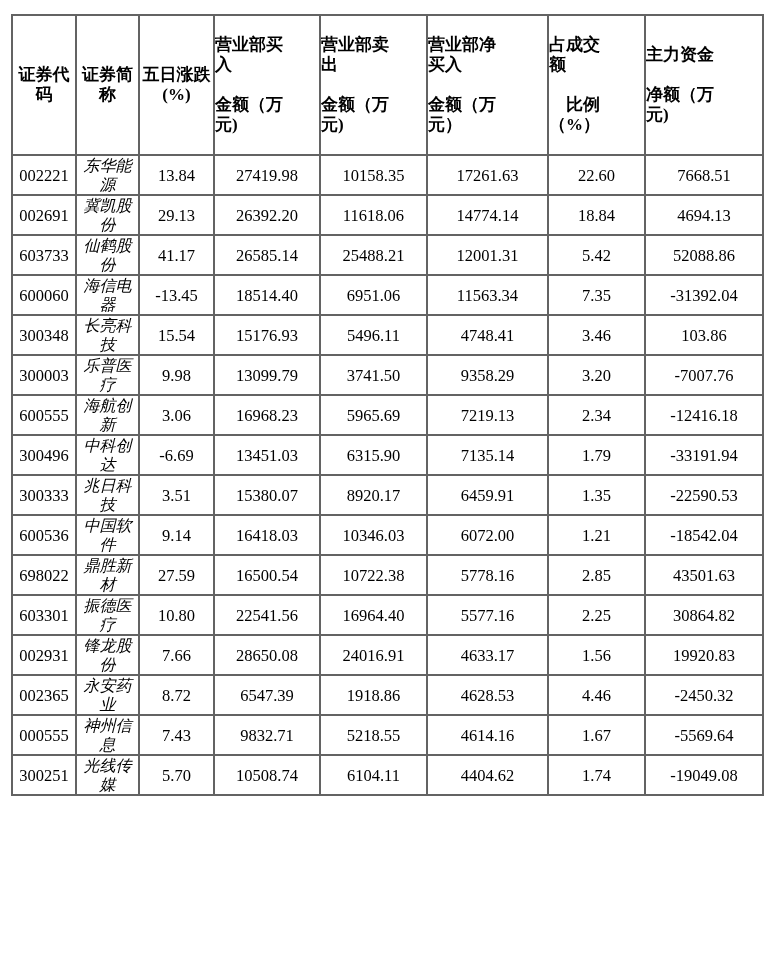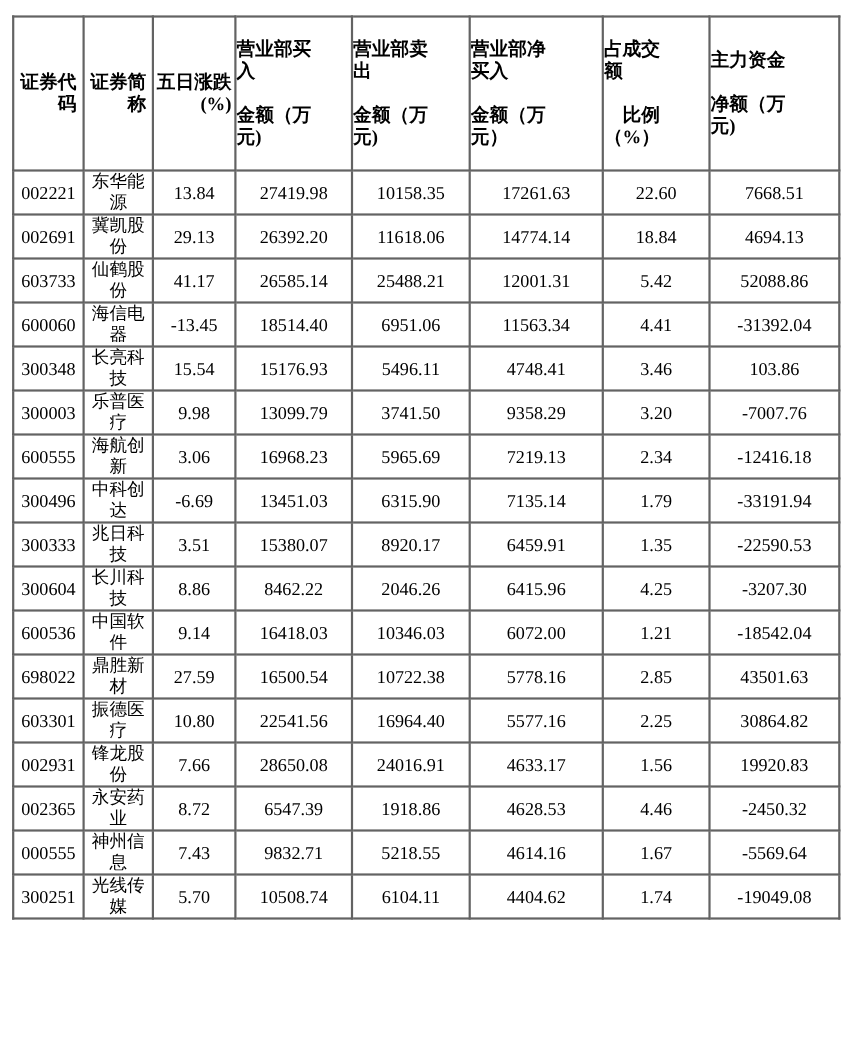--- a/index.html
+++ b/index.html
@@ -49,31 +49,31 @@
     text-align: left;
     padding-left: 36px;
     padding-top: 14px;
     padding-bottom: 2px;
   }
   .hdr-block {
     display: inline-block;
     white-space: pre-line;
     line-height: 20px;
   }
-  th.h-center .hdr-block { text-align: right; }
+  th.h-center .hdr-block { text-align: center; }
   th.h-left .hdr-block { text-align: left; }
   td.cell {
     font-size: 16.5px;
     text-align: center;
     vertical-align: middle;
     white-space: pre-line;
     line-height: 19px;
     background: #ffffff;
   }
-  td.col-name { font-size: 16px; }
+  td.col-name { font-size: 16px; font-style: italic; }
 </style>
 </head>
 <body>
 
 <div class="page">
   <table class="stock-table">
     <colgroup>
       <col class="c0">
         <col class="c1">
         <col class="c2">
@@ -152,21 +152,21 @@
           <td class="cell col-main-fund-net">52088.86</td>
         </tr>
         <tr>
           <td class="cell col-code">600060</td>
           <td class="cell col-name">海信电
 器</td>
           <td class="cell col-five-day-change">-13.45</td>
           <td class="cell col-branch-buy">18514.40</td>
           <td class="cell col-branch-sell">6951.06</td>
           <td class="cell col-branch-net-buy">11563.34</td>
-          <td class="cell col-turnover-ratio">4.41</td>
+          <td class="cell col-turnover-ratio">7.35</td>
           <td class="cell col-main-fund-net">-31392.04</td>
         </tr>
         <tr>
           <td class="cell col-code">300348</td>
           <td class="cell col-name">长亮科
 技</td>
           <td class="cell col-five-day-change">15.54</td>
           <td class="cell col-branch-buy">15176.93</td>
           <td class="cell col-branch-sell">5496.11</td>
           <td class="cell col-branch-net-buy">4748.41</td>
@@ -211,31 +211,20 @@
           <td class="cell col-name">兆日科
 技</td>
           <td class="cell col-five-day-change">3.51</td>
           <td class="cell col-branch-buy">15380.07</td>
           <td class="cell col-branch-sell">8920.17</td>
           <td class="cell col-branch-net-buy">6459.91</td>
           <td class="cell col-turnover-ratio">1.35</td>
           <td class="cell col-main-fund-net">-22590.53</td>
         </tr>
         <tr>
-          <td class="cell col-code">300604</td>
-          <td class="cell col-name">长川科
-技</td>
-          <td class="cell col-five-day-change">8.86</td>
-          <td class="cell col-branch-buy">8462.22</td>
-          <td class="cell col-branch-sell">2046.26</td>
-          <td class="cell col-branch-net-buy">6415.96</td>
-          <td class="cell col-turnover-ratio">4.25</td>
-          <td class="cell col-main-fund-net">-3207.30</td>
-        </tr>
-        <tr>
           <td class="cell col-code">600536</td>
           <td class="cell col-name">中国软
 件</td>
           <td class="cell col-five-day-change">9.14</td>
           <td class="cell col-branch-buy">16418.03</td>
           <td class="cell col-branch-sell">10346.03</td>
           <td class="cell col-branch-net-buy">6072.00</td>
           <td class="cell col-turnover-ratio">1.21</td>
           <td class="cell col-main-fund-net">-18542.04</td>
         </tr>

